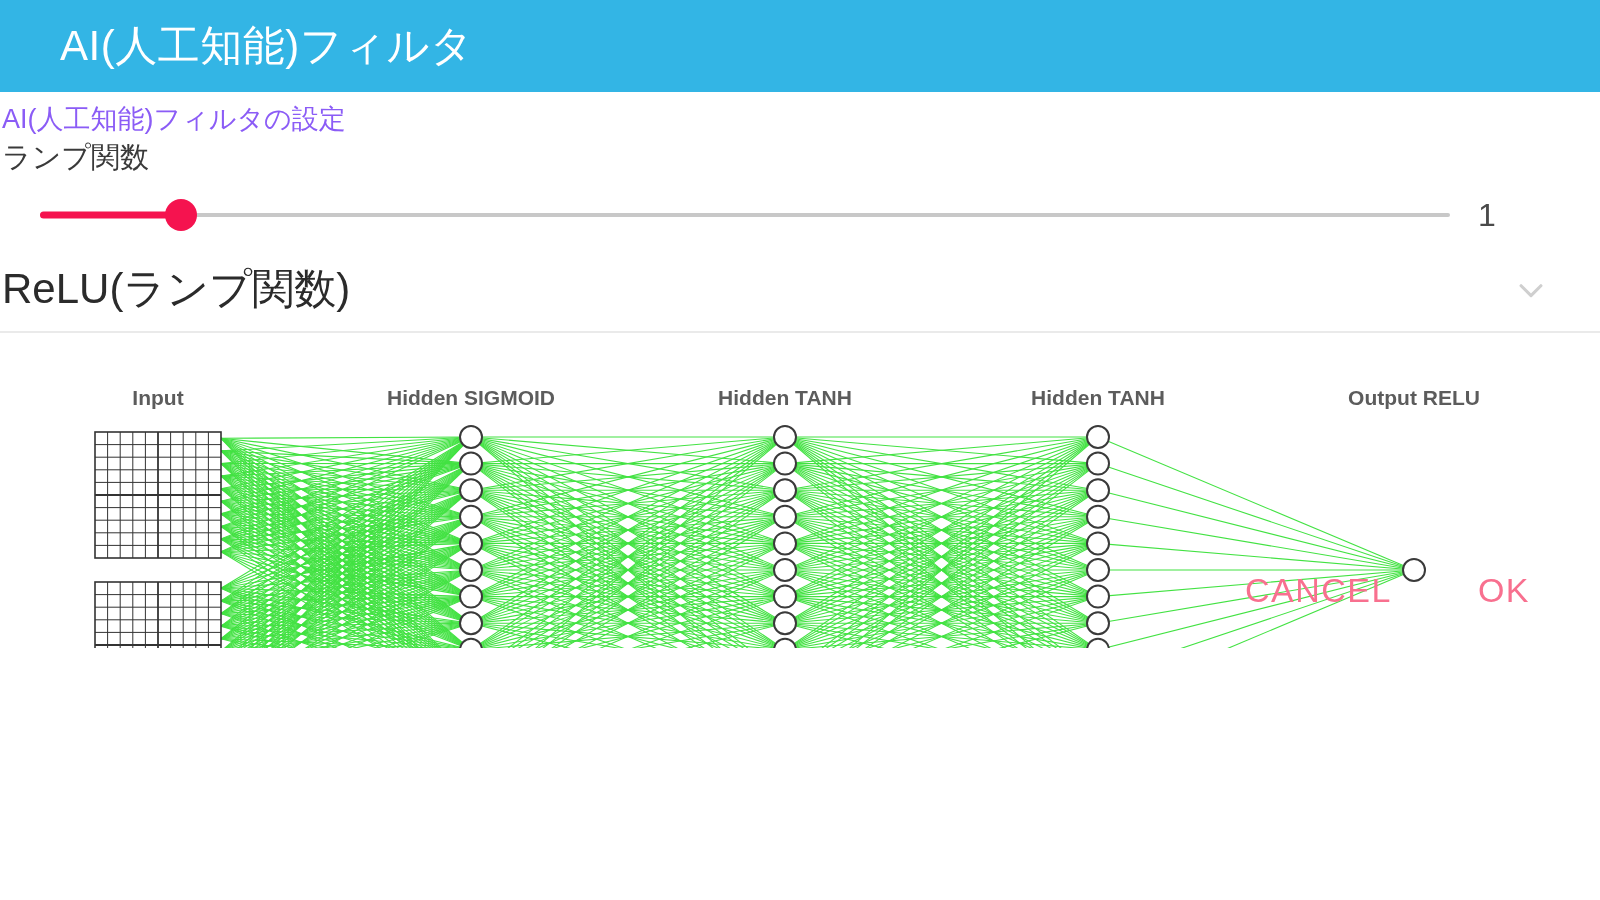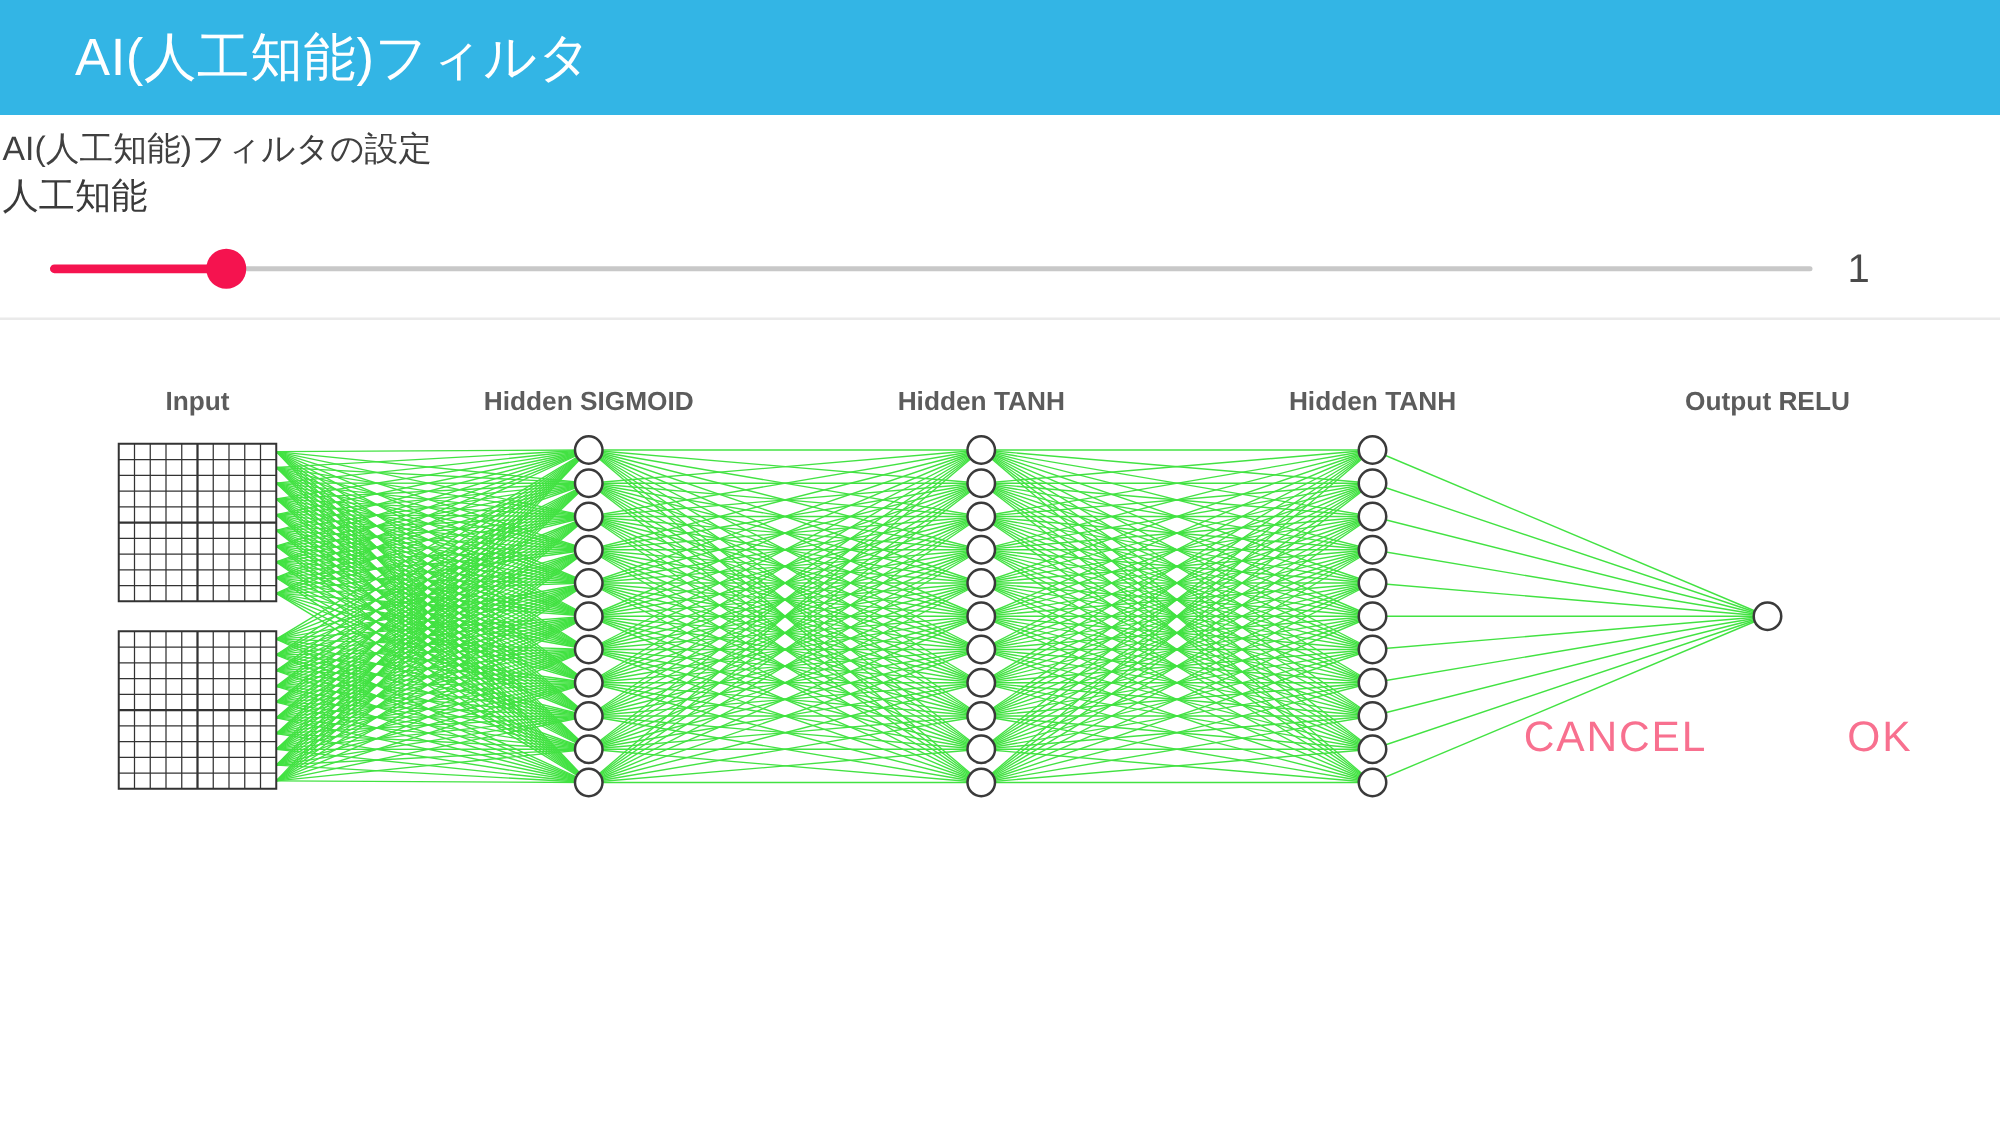--- a/index.html
+++ b/index.html
@@ -24,21 +24,21 @@
     color:#ffffff;
     font-size:42px;
     font-weight:400;
     letter-spacing:0.5px;
     line-height:1;
   }
 
   
   .settings{padding:0;position:relative;}
   .sub-label{
-    color:#404040;
+    color:#8b5cf6;
     font-size:27px;
     padding-left:2px;
     line-height:1.33;
     margin-top:10px;
   }
   .sub-label2{
     color:#3a3a3a;
     font-size:29px;
     padding-left:2px;
     line-height:1.33;
@@ -125,21 +125,21 @@
     fill:#5c5c5c;
     text-anchor:middle;
     font-weight:700;
   }
 
   
   .footer{
     position:absolute;
     bottom:32px;right:0;
     display:flex;align-items:center;
-    gap:92px;
+    gap:66px;
     padding-right:60px;
   }
   .btn{
     background:none;border:none;
     color:#f8708f;
     font-family:"Liberation Sans","DejaVu Sans",sans-serif;
     font-size:34px;
     letter-spacing:1.5px;
     cursor:pointer;
     padding:6px 10px;
@@ -150,32 +150,38 @@
 
 <div class="dialog">
 
   <div class="titlebar">
     <div class="title">AI(人工知能)フィルタ</div>
   </div>
 
   <div class="settings">
 
     <div class="sub-label">AI(人工知能)フィルタの設定</div>
-    <div class="sub-label2">人工知能</div>
+    <div class="sub-label2">ランプ関数</div>
 
     <div class="slider-row">
       <div class="slider-wrap">
         <div class="track" style="background: rgb(200, 200, 200);"></div>
         <div class="track-fill" style="width: 141px; background: rgb(245, 19, 79);"></div>
         <div class="thumb" style="left: 141px; background: rgb(245, 19, 79);"></div>
       </div>
       <div class="slider-value">1</div>
     </div>
 
 
+    <div class="dropdown">
+      <span class="dd-value">ReLU(ランプ関数)</span>
+      <svg class="chev" viewBox="0 0 24 24">
+        <path d="M5 9 L12 16 L19 9" fill="none" stroke="#cfcfcf" stroke-width="2.2" stroke-linecap="round" stroke-linejoin="round"></path>
+      </svg>
+    </div>
 
     <div class="divider"></div>
   </div>
 
   <div class="net-area">
     <svg class="net-svg" id="net-svg" viewBox="0 0 1600 390" preserveAspectRatio="none">
         <g stroke="#22dd22" stroke-width="1.1" fill="none" opacity="0.85">
           <line x1="221" y1="73.3" x2="471" y2="72"></line>
           <line x1="221" y1="73.3" x2="471" y2="98.6"></line>
           <line x1="221" y1="73.3" x2="471" y2="125.2"></line>

